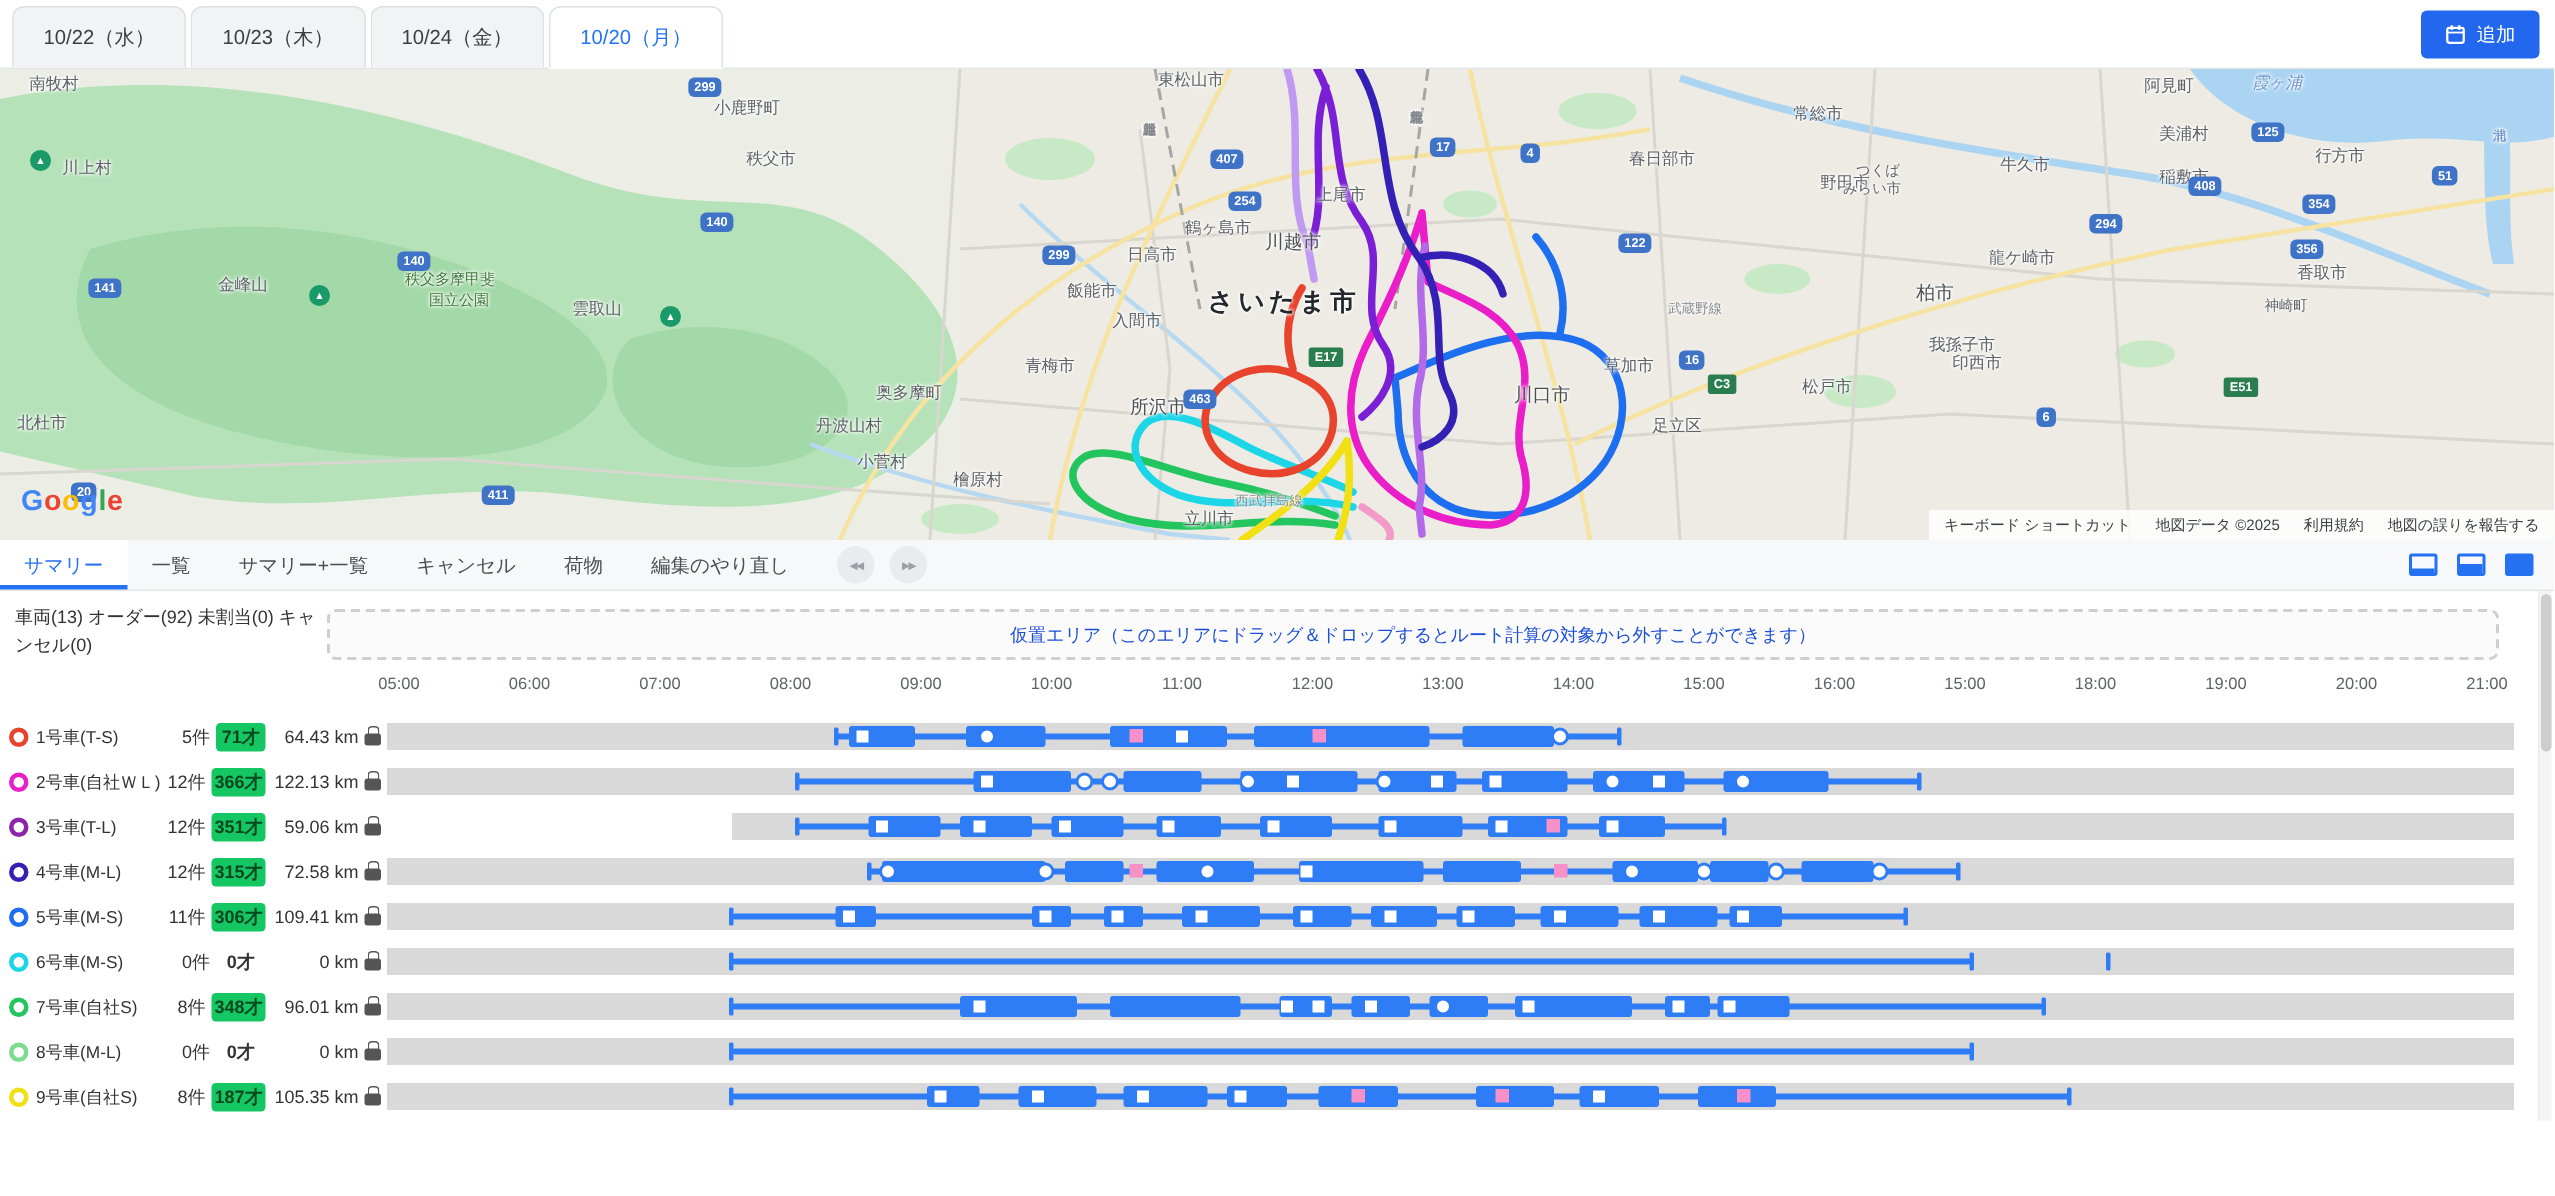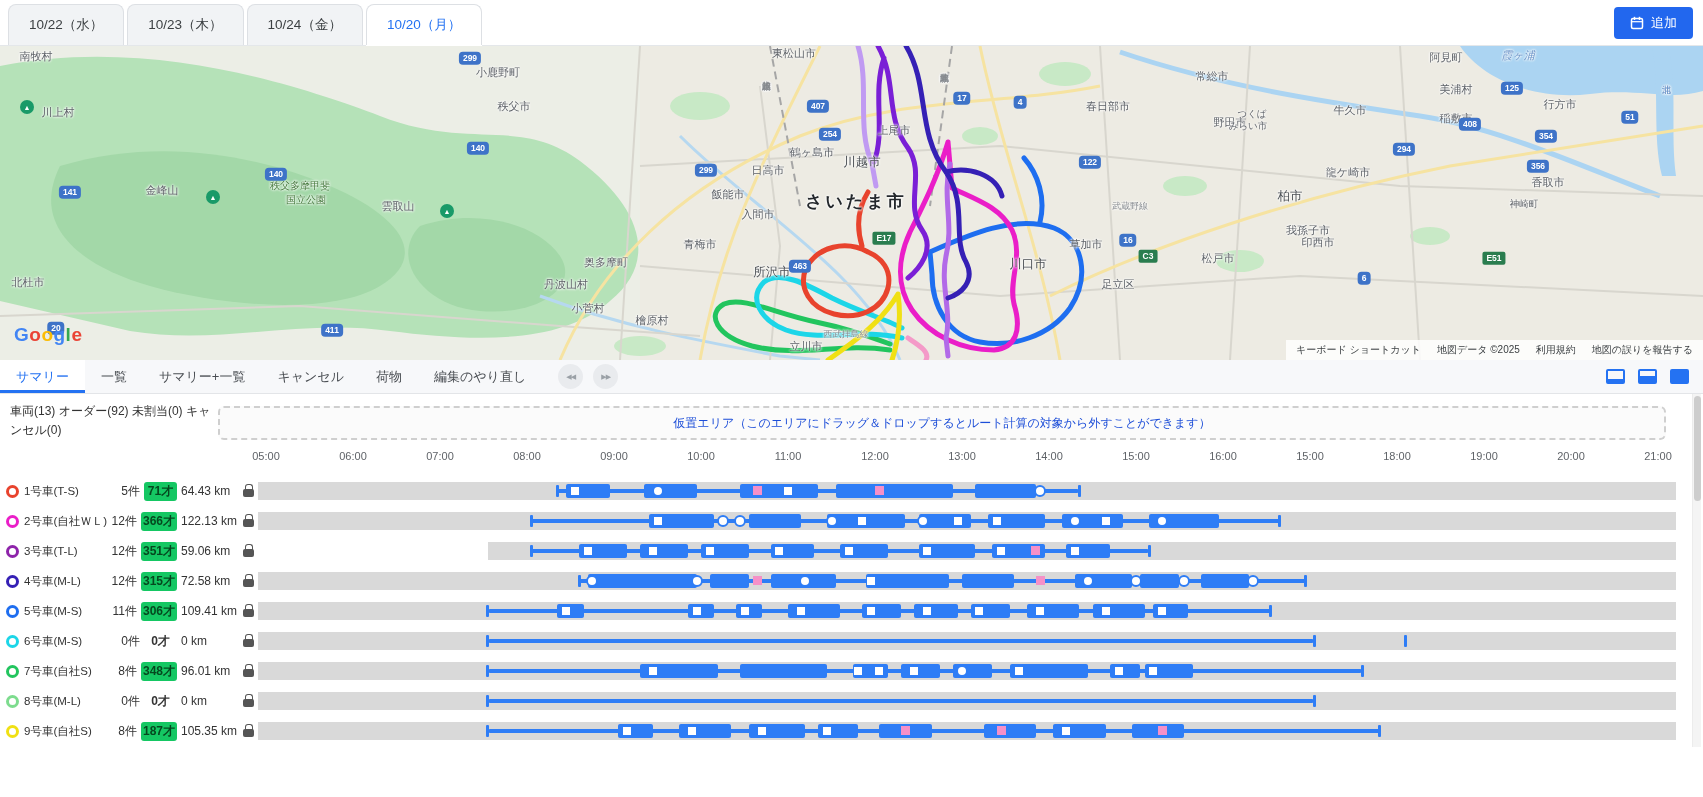--- a/index.html
+++ b/index.html
@@ -65,21 +65,21 @@
     background:#fbfbfb;color:#1d4ed8;font-size:12px;display:flex;align-items:center;justify-content:center;white-space:nowrap;overflow:hidden}
   .axis{position:absolute;left:258px;top:56px;width:1418px;height:18px}
   .tick{position:absolute;transform:translateX(-50%);font-size:11px;color:#5f6368;white-space:nowrap}
   .vrows{position:absolute;left:0;top:82px;width:258px}
   .vrow{display:flex;align-items:center;height:30px;padding:0 4px 0 6px;font-size:12px;color:#333;white-space:nowrap}
   .vc{flex:none;width:13px;height:13px;border-radius:50%;border:3px solid #888;background:#fff;margin-right:5px}
   .vlabel{flex:1 1 auto;font-size:11.5px;overflow:hidden}
   .vcount{flex:none;width:27px;text-align:right;margin-right:4px}
   .vage{flex:none;min-width:33px;text-align:center;margin-right:4px;font-weight:700}
   .vage.green{background:#15c763;color:#05481f;border-radius:3px;padding:1px 2px}
-  .vkm{flex:none;width:58px;text-align:left;margin-right:4px}
+  .vkm{flex:none;width:58px;text-align:right;margin-right:4px}
   .lock{flex:none;position:relative;width:11px;height:8px;background:#555;border-radius:2px;margin-top:4px}
   .lock::before{content:"";position:absolute;top:-5px;left:1.5px;width:6px;height:5px;border:1.5px solid #555;border-bottom:none;border-radius:3px 3px 0 0}
   .trows{position:absolute;left:0;top:0;width:100%;height:100%}
   .trow{position:absolute;left:258px;width:1418px;height:30px}
   .gbar{position:absolute;top:6px;height:18px;background:#d9d9d9}
   .rline{position:absolute;top:13px;height:4px;background:#2e7df6;border-radius:2px;z-index:1}
   .rtick{position:absolute;top:9px;width:3px;height:12px;background:#2e7df6;border-radius:1px;z-index:2}
   .rseg{position:absolute;top:8px;height:14px;background:#2e7df6;border-radius:2px;z-index:2}
   .msq{position:absolute;top:11px;width:8px;height:8px;background:#fff;z-index:3}
   .mci{position:absolute;top:9px;width:12px;height:12px;background:#fff;border:2.5px solid #2e7df6;border-radius:50%;z-index:3}

